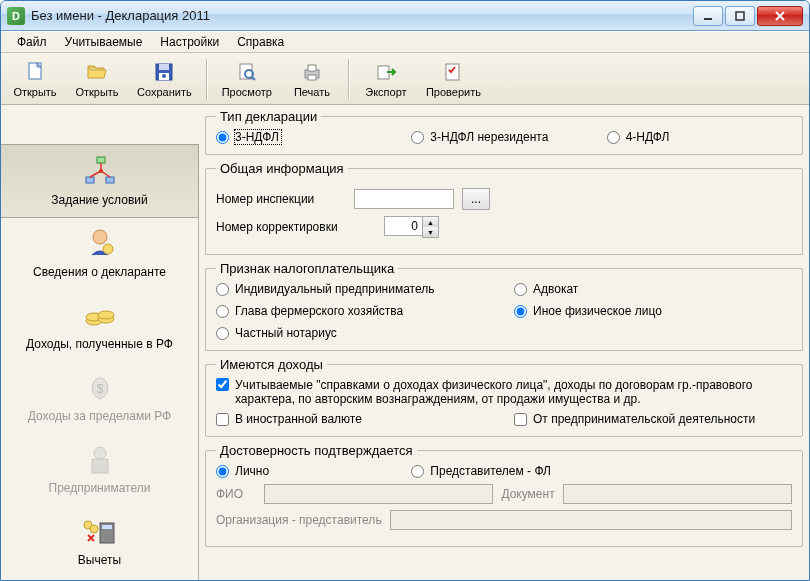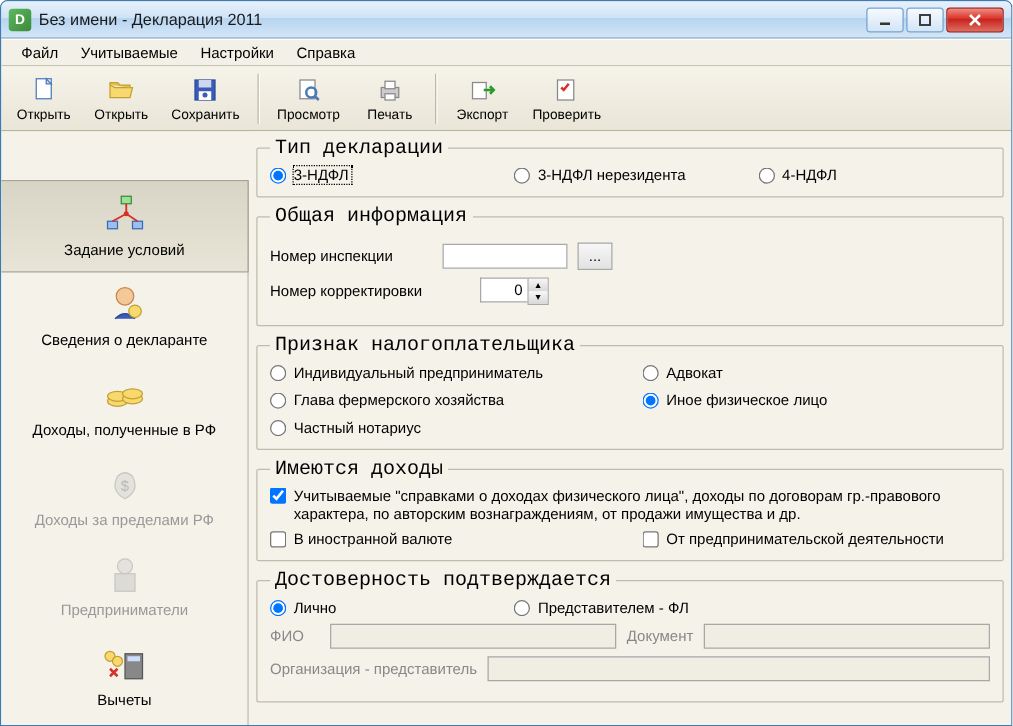--- a/index.html
+++ b/index.html
@@ -21,21 +21,21 @@
 .toolsep { width: 2px; height: 40px; border-left:1px solid #bdb9a8; border-right:1px solid #fff; margin: 0 4px; }
 .body { flex:1; display:flex; background:#f4f2e9; overflow:hidden; }
 .sidebar { width: 198px; border-right:1px solid #b8b4a4; background:#f4f2e9; display:flex; flex-direction:column; padding-top:0;margin-top:40px; }
 .sideitem { display:flex; flex-direction:column; align-items:center; padding:8px 4px 10px; cursor:pointer; text-align:center; color:#000; }
 .sideitem.disabled { color:#999; }
 .sideitem.active { background: linear-gradient(to bottom,#d8d5c6,#e8e5d8); border:1px solid #a8a494; margin:-1px; position:relative; }
 .sideitem .sico { width:36px; height:36px; margin-bottom:4px; display:flex; align-items:center; justify-content:center; }
 .sideitem .slbl { font-size:12px; }
 .content { flex:1; padding: 4px 6px; overflow-y:auto; background:#f4f2e9; }
 fieldset { border:1px solid #c0bcac; border-radius:2px; margin-bottom:6px; padding:6px 10px 10px; }
-legend { padding:0 4px; font-size:16px;font-family:Liberation Mono, monospace; }
+legend { padding:0 4px; font-size:13px; }
 .row { display:flex; align-items:center; gap:8px; margin:6px 0; }
 .radio, .check { display:flex; align-items:center; gap:6px; cursor:pointer; }
 .radio input, .check input { margin:0; }
 .grid2 { display:grid; grid-template-columns: 1fr 1fr; column-gap:20px; row-gap:8px; }
 .grid3 { display:grid; grid-template-columns: 1fr 1fr 1fr; column-gap:10px; }
 input[type=text] { border:1px solid #a8a8a8; height:20px; padding:0 4px; background:#fff; font-size:12px; }
 input[type=text]:disabled { background:#f0ede3; color:#888; }
 .numfield { display:flex; }
 .numfield input[type=text]{ width:38px; text-align:right; border-right:none; }
 .spin { display:flex; flex-direction:column; border:1px solid #a8a8a8; }

